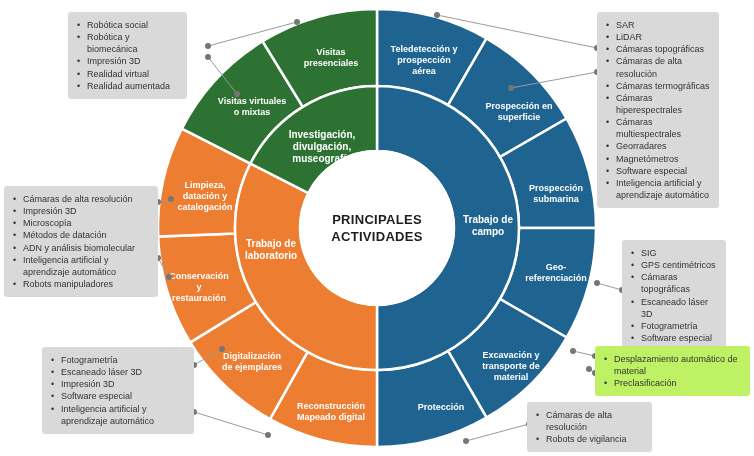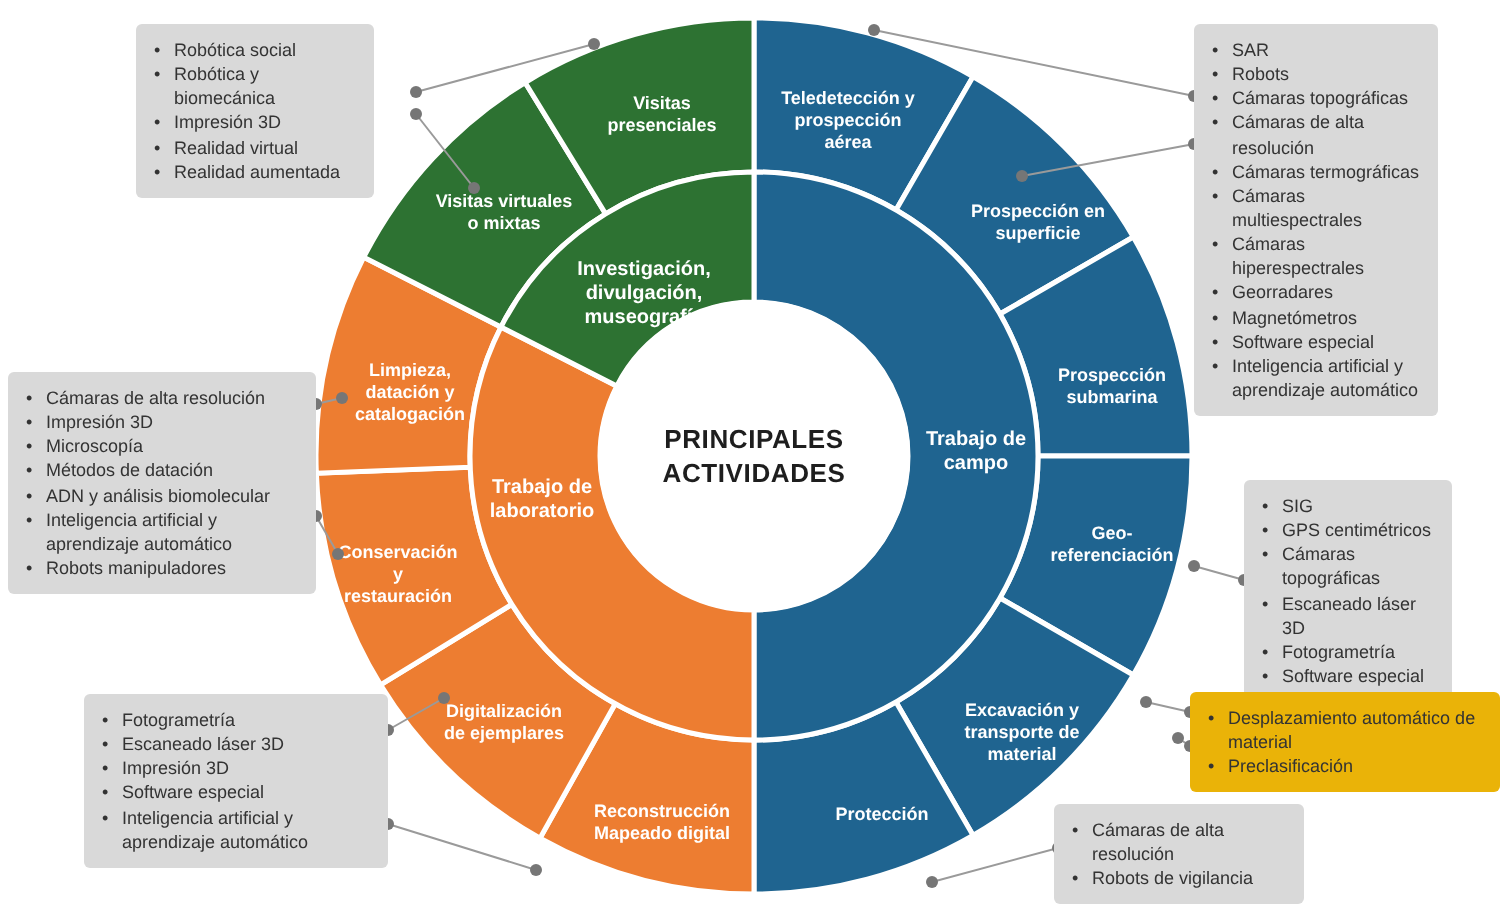--- a/index.html
+++ b/index.html
@@ -98,26 +98,26 @@
         <li>Robótica social</li>
         <li>Robótica y biomecánica</li>
         <li>Impresión 3D</li>
         <li>Realidad virtual</li>
         <li>Realidad aumentada</li>
       </ul>
   </div>
   <div class="callout" id="callout-1" style="background: rgb(217, 217, 217);">
     <ul style="color: rgb(51, 51, 51);">
         <li>SAR</li>
-        <li>Robots</li>
+        <li>LiDAR</li>
         <li>Cámaras topográficas</li>
         <li>Cámaras de alta resolución</li>
         <li>Cámaras termográficas</li>
+        <li>Cámaras hiperespectrales</li>
         <li>Cámaras multiespectrales</li>
-        <li>Cámaras hiperespectrales</li>
         <li>Georradares</li>
         <li>Magnetómetros</li>
         <li>Software especial</li>
         <li>Inteligencia artificial y aprendizaje automático</li>
       </ul>
   </div>
   <div class="callout" id="callout-2" style="background: rgb(217, 217, 217);">
     <ul style="color: rgb(51, 51, 51);">
         <li>Cámaras de alta resolución</li>
         <li>Impresión 3D</li>
@@ -140,21 +140,21 @@
   </div>
   <div class="callout" id="callout-4" style="background: rgb(217, 217, 217);">
     <ul style="color: rgb(51, 51, 51);">
         <li>Fotogrametría</li>
         <li>Escaneado láser 3D</li>
         <li>Impresión 3D</li>
         <li>Software especial</li>
         <li>Inteligencia artificial y aprendizaje automático</li>
       </ul>
   </div>
-  <div class="callout" id="callout-5" style="background: #eab308;">
+  <div class="callout" id="callout-5" style="background: #bef264;">
     <ul style="color: rgb(51, 51, 51);">
         <li>Desplazamiento automático de material</li>
         <li>Preclasificación</li>
       </ul>
   </div>
   <div class="callout" id="callout-6" style="background: rgb(217, 217, 217);">
     <ul style="color: rgb(51, 51, 51);">
         <li>Cámaras de alta resolución</li>
         <li>Robots de vigilancia</li>
       </ul>

